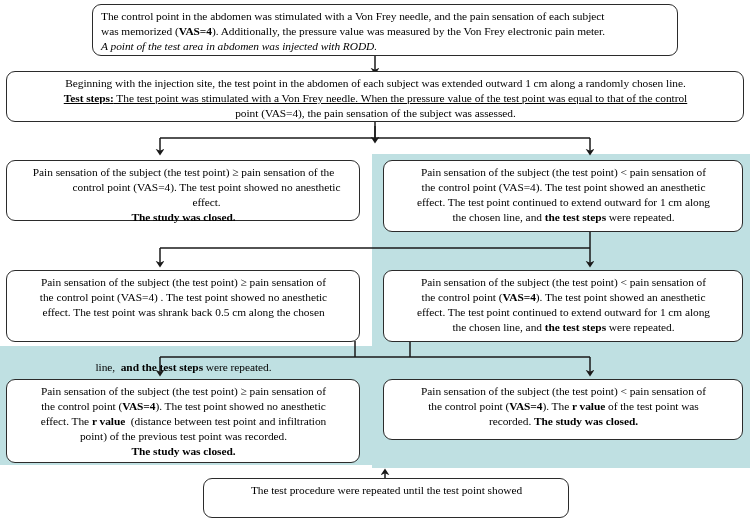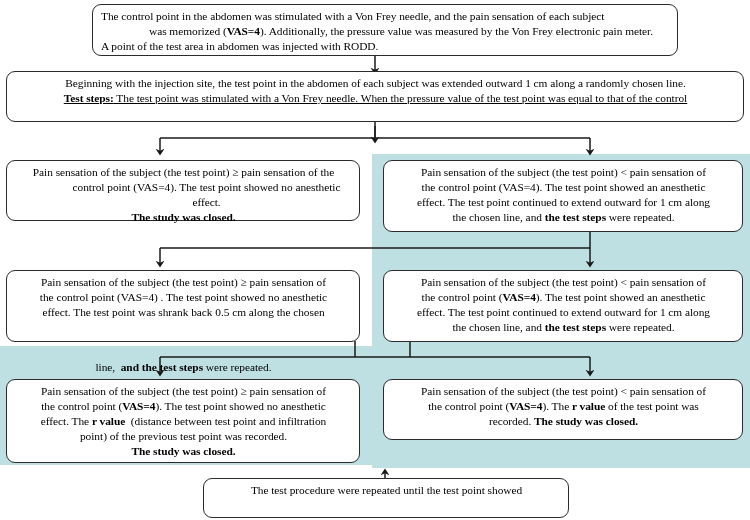--- a/index.html
+++ b/index.html
@@ -81,27 +81,28 @@
       <path d="M160,357 L590,357"></path>
       <line x1="160" y1="357" x2="160" y2="373" marker-end="url(#arw)"></line>
       <line x1="590" y1="357" x2="590" y2="373" marker-end="url(#arw)"></line>
 
       <line x1="385" y1="500" x2="385" y2="472" marker-end="url(#arw)"></line>
     </g>
   </svg>
 
   <div class="node" style="left:92px; top:4px; width:586px; height:52px; text-align:left;">
     <span style="display: block;">The control point in the abdomen was stimulated with a Von Frey needle, and the pain sensation of each subject</span>
-    <span style="display: block; margin-left: 48px;">was memorized (<b>VAS=4</b>). Additionally, the pressure value was measured by the Von Frey electronic pain meter.</span>
-    <span style="display: block;">A point of the test area in abdomen was injected with RODD.</span>
+    <span style="display: block;">was memorized (<b>VAS=4</b>). Additionally, the pressure value was measured by the Von Frey electronic pain meter.</span>
+    <span style="display: block; font-style: italic;">A point of the test area in abdomen was injected with RODD.</span>
   </div>
 
   <div class="node" style="left:6px; top:71px; width:738px; height:51px;">
     <span style="display: block;">Beginning with the injection site, the test point in the abdomen of each subject was extended outward 1 cm along a randomly chosen line.</span>
     <span style="display: block; text-decoration: underline;"><b>Test steps:</b> The test point was stimulated with a Von Frey needle. When the pressure value of the test point was equal to that of the control</span>
+    <span style="display: block;">point (VAS=4), the pain sensation of the subject was assessed.</span>
   </div>
 
   <div class="node" style="left:6px; top:160px; width:354px; height:61px;">
     <span style="display: block;">Pain sensation of the subject (the test point) ≥ pain sensation of the</span>
     <span style="display: block; margin-left: 46px;">control point (VAS=4). The test point showed no anesthetic effect.</span>
     <span style="display: block;"><b>The study was closed.</b></span>
   </div>
 
   <div class="node" style="left:383px; top:160px; width:360px; height:72px;">
     <span style="display: block;">Pain sensation of the subject (the test point) &lt; pain sensation of</span>

